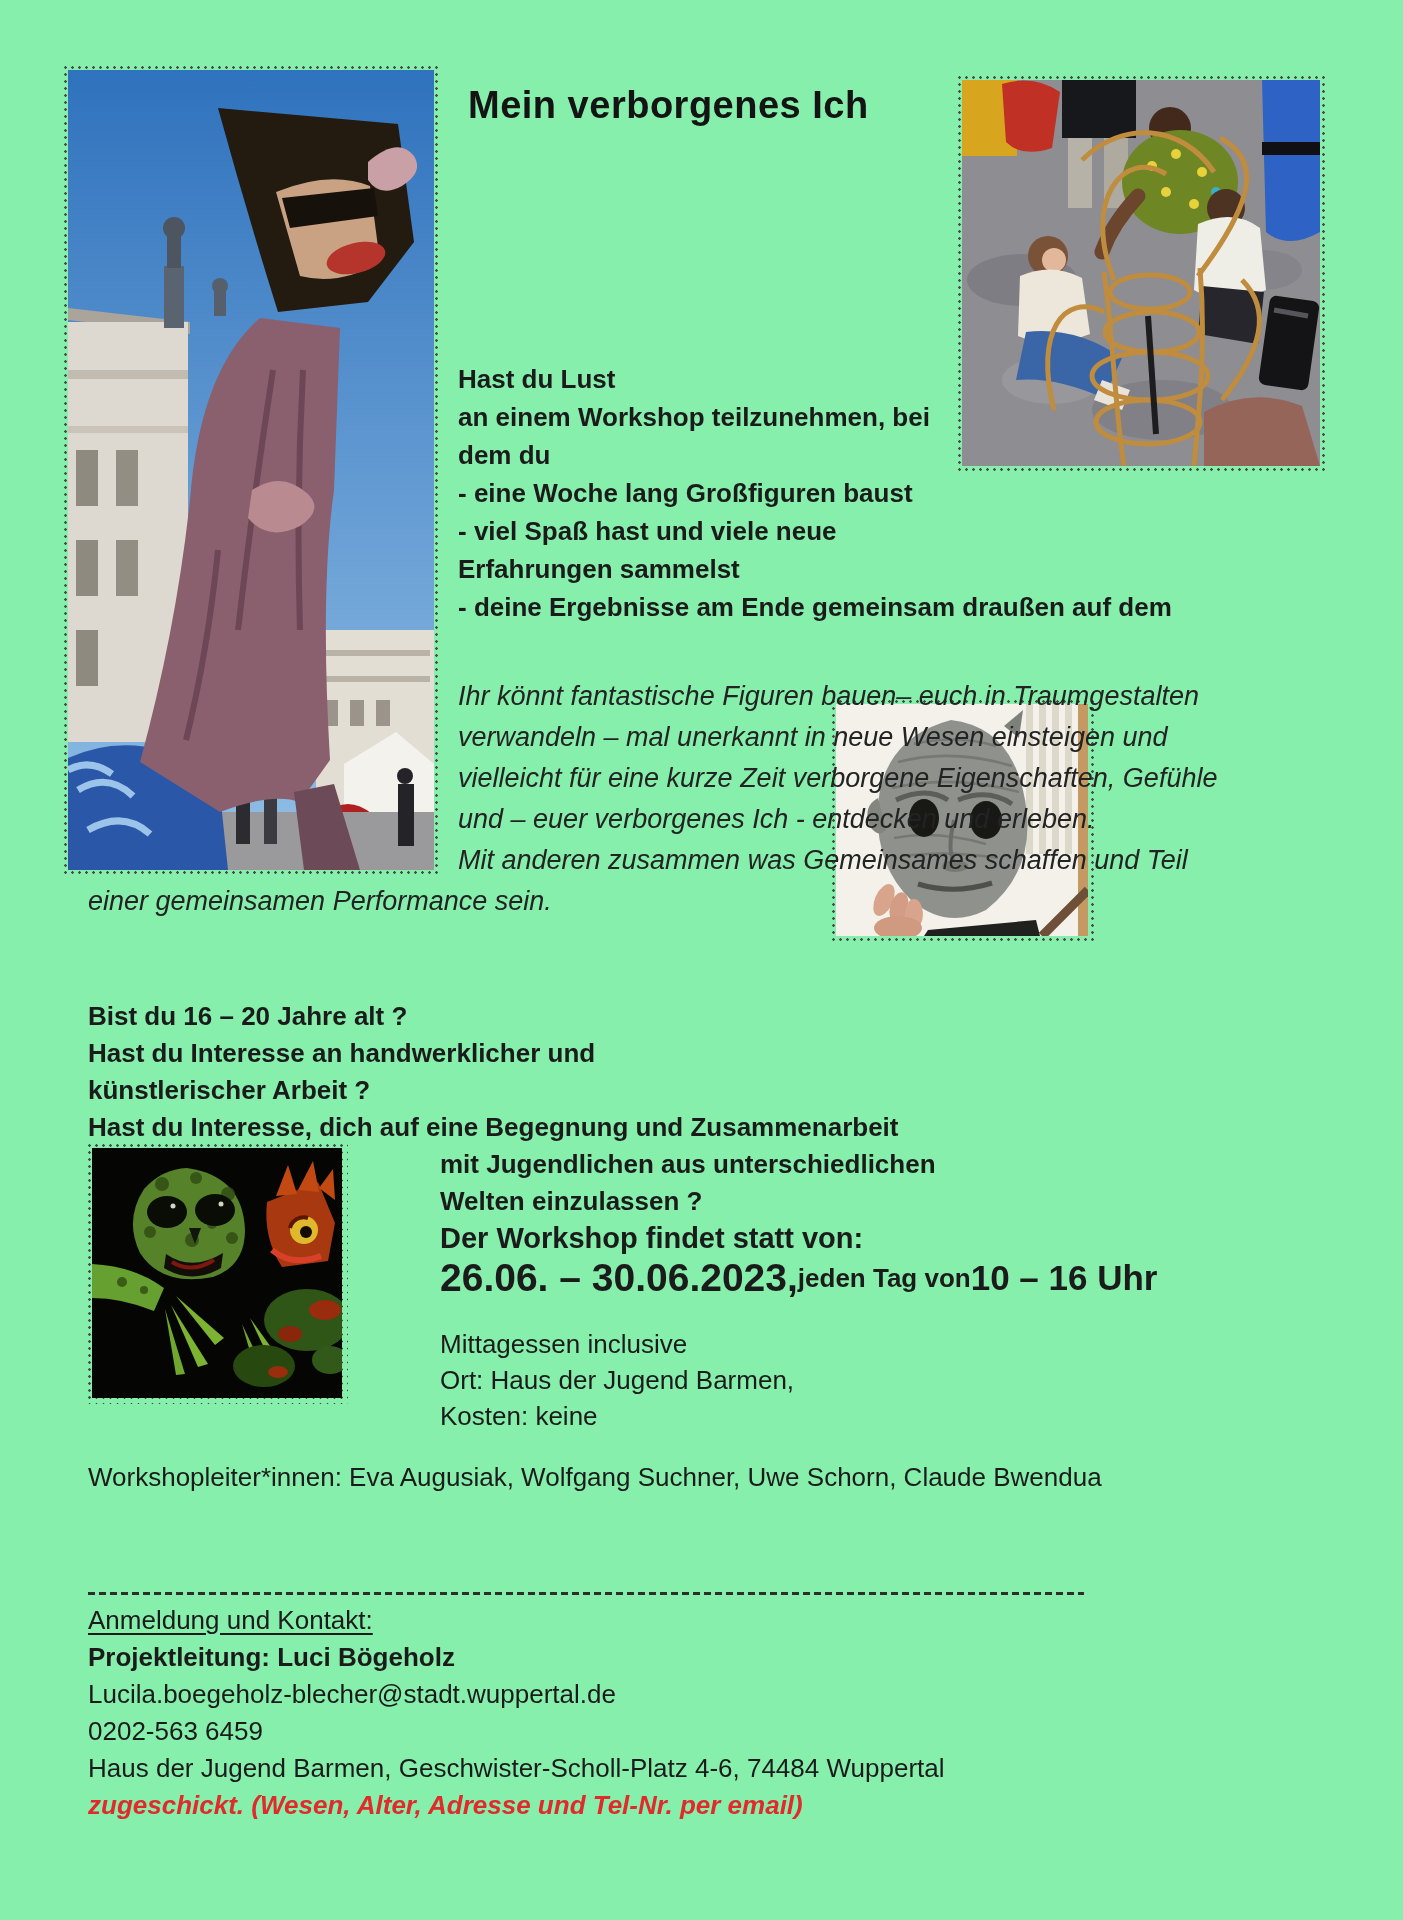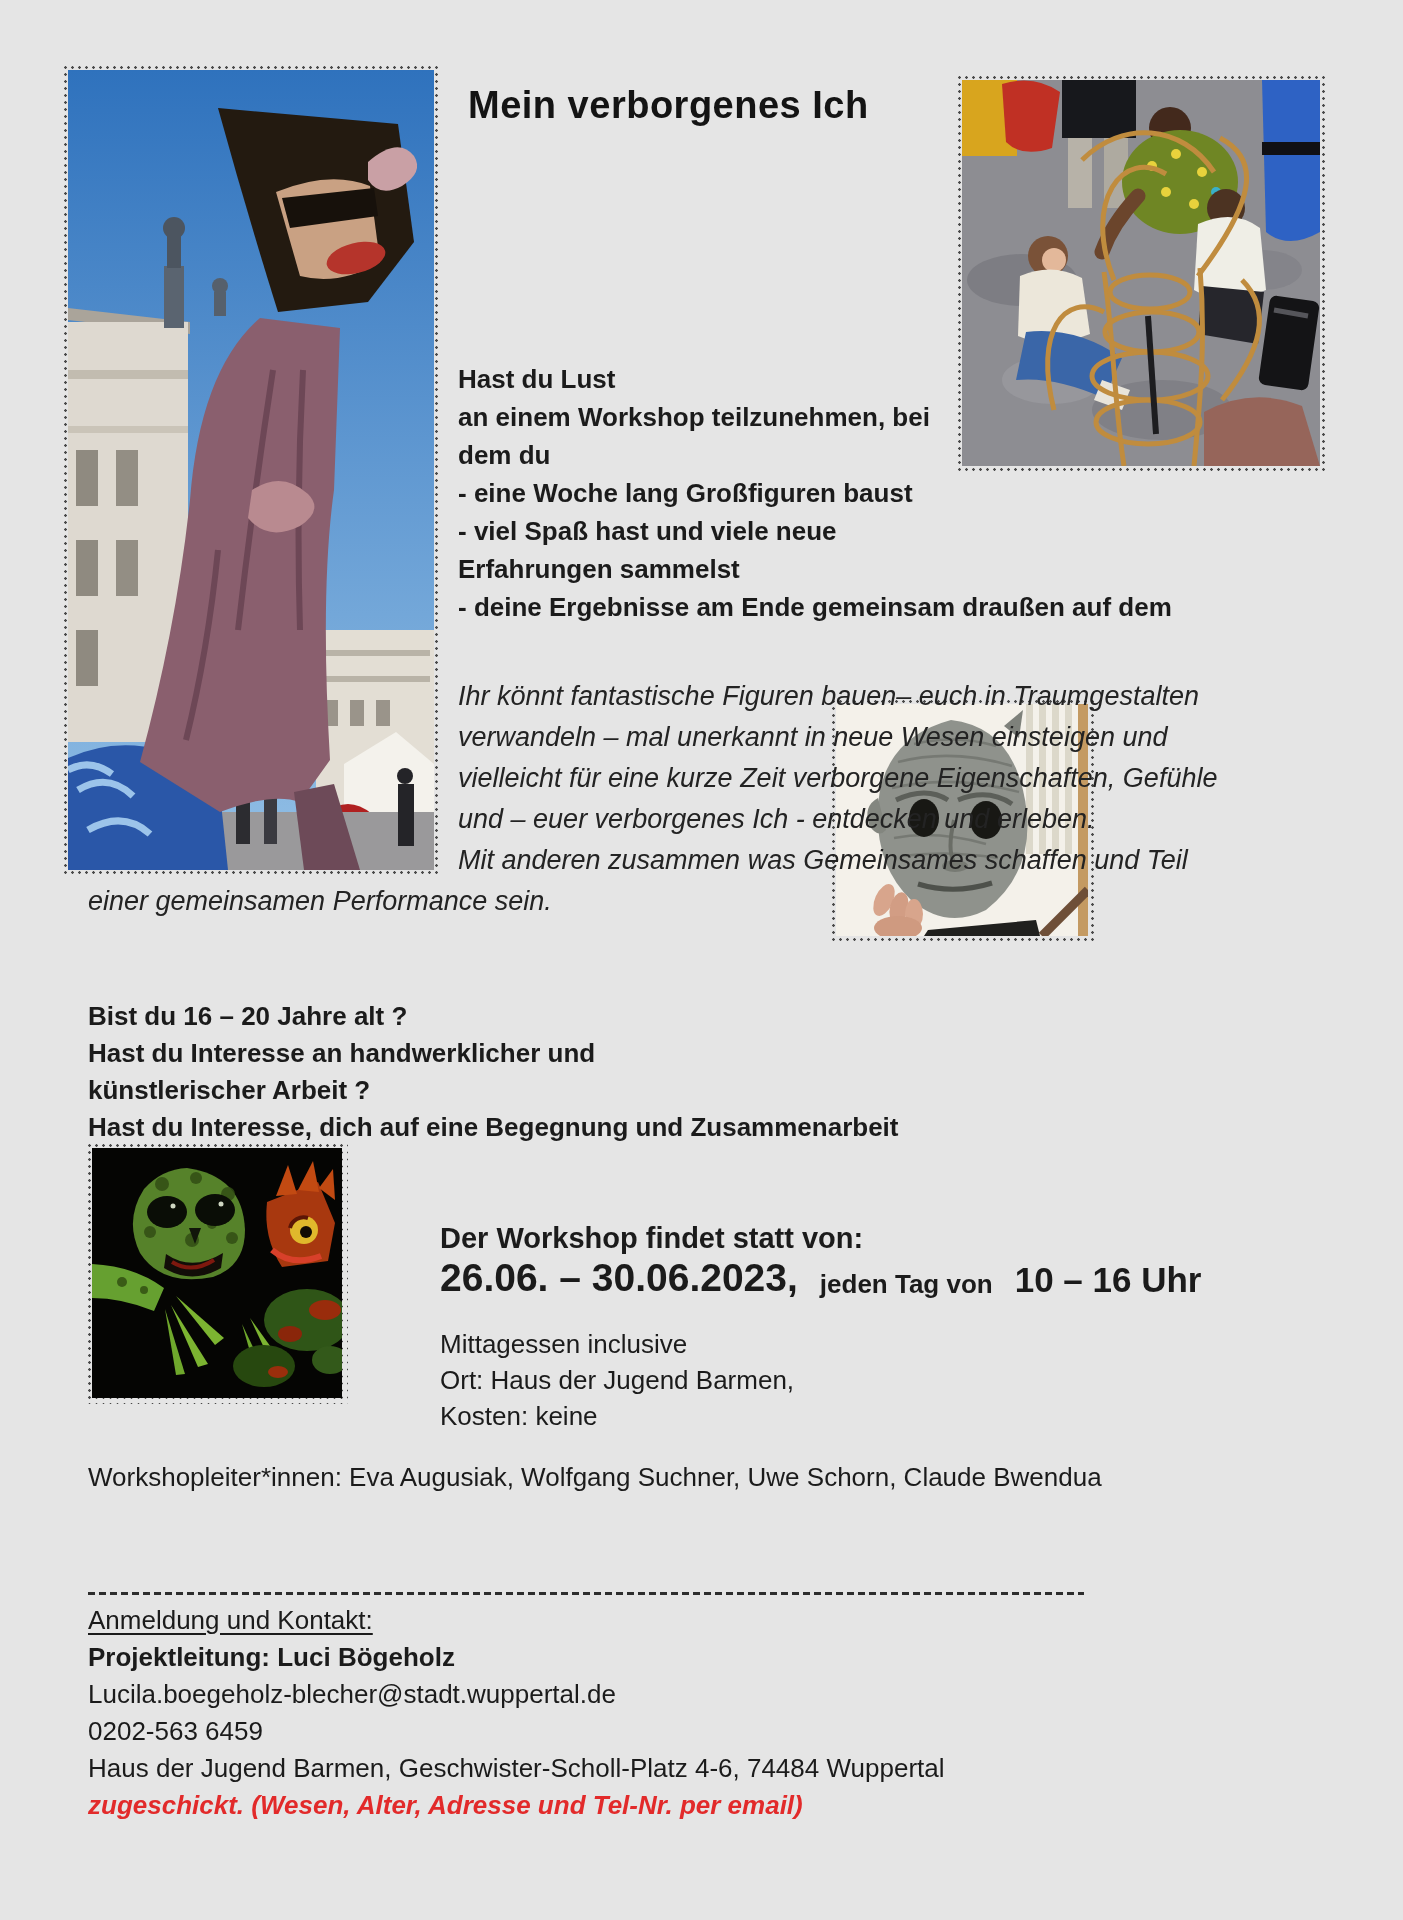--- a/index.html
+++ b/index.html
@@ -1,33 +1,33 @@
 <!DOCTYPE html>
 <html style="--title-red: #e00000; --note-red: #e22a2a; --ink: #1b1b1b;"><head>
 <meta charset="utf-8">
 <style>
   *{margin:0;padding:0;box-sizing:border-box}
   html,body{background:#ffffff}
-  .page{position:relative;width:1403px;height:1920px;background:#e5e5e5;overflow:hidden;
+  .page{position:relative;width:1403px;height:1920px;background:#86efac;overflow:hidden;
         font-family:"Liberation Sans","DejaVu Sans",sans-serif;color:#1b1b1b}
   .abs{position:absolute}
   .stamp{position:absolute;padding:6px;
          background-image:radial-gradient(circle,#4a4a4a 1.1px,rgba(0,0,0,0) 1.5px);
          background-size:7px 7px}
   .stamp svg{display:block}
   .title-main{left:468px;top:84px;font-size:38px;font-weight:700;letter-spacing:.5px;color:#141414}
   .title-red{left:458px;top:194px;font-size:50px;line-height:64px;font-weight:700;color:var(--title-red,#e00000)}
   .intro{left:458px;top:360px;font-size:26px;line-height:38px;font-weight:700}
   .pitch{left:458px;top:676px;font-size:27px;line-height:41px;font-style:italic;color:#232323}
   .pitch .emph{font-weight:400}
   .pitch-overflow{left:88px;top:886px;font-size:27px;font-style:italic;color:#232323}
   .questions{left:88px;top:998px;font-size:26px;line-height:37px;font-weight:700}
   .questions-indent{left:440px;top:1146px;font-size:26px;line-height:37px;font-weight:700}
   .schedule-heading{left:440px;top:1222px;font-size:29px;font-weight:700}
-  .schedule-date{left:440px;top:1256px;display:flex;align-items:flex-end;gap:22px;font-weight:700}
+  .schedule-date{left:440px;top:1256px;display:flex;align-items:center;gap:0;font-weight:700}
   .date-big{font-size:39px}
   .date-mid{font-size:26px}
   .date-time{font-size:35px}
   .schedule-details{left:440px;top:1326px;font-size:26px;line-height:36px}
   .leaders{left:88px;top:1462px;font-size:26px}
   .divider{left:88px;top:1592px;width:996px;height:3px;
            background:repeating-linear-gradient(90deg,#2d2d2d 0 7px,rgba(0,0,0,0) 7px 11px)}
   .contact{left:88px;top:1602px;font-size:26px;line-height:37px}
   .contact .underline{text-decoration:underline;text-underline-offset:4px}
   .contact .bold{font-weight:700}
@@ -267,20 +267,24 @@
     <div>Mit anderen zusammen was Gemeinsames schaffen und Teil</div>
   </div>
   <div class="abs pitch-overflow">einer gemeinsamen Performance sein.</div>
 
   <div class="abs questions">
     <div>Bist du 16 – 20 Jahre alt ?</div>
     <div>Hast du Interesse an handwerklicher und</div>
     <div>künstlerischer Arbeit ?</div>
     <div>Hast du Interesse, dich auf eine Begegnung und Zusammenarbeit</div>
   </div>
+  <div class="abs questions-indent">
+    <div>mit Jugendlichen aus unterschiedlichen</div>
+    <div>Welten einzulassen ?</div>
+  </div>
 
   <div class="abs schedule-heading">Der Workshop findet statt von:</div>
   <div class="abs schedule-date">
     <span class="date-big">26.06. – 30.06.2023,</span>
     <span class="date-mid">jeden Tag von</span>
     <span class="date-time">10 – 16 Uhr</span>
   </div>
   <div class="abs schedule-details">
     <div>Mittagessen inclusive</div>
     <div>Ort: Haus der Jugend Barmen,</div>

